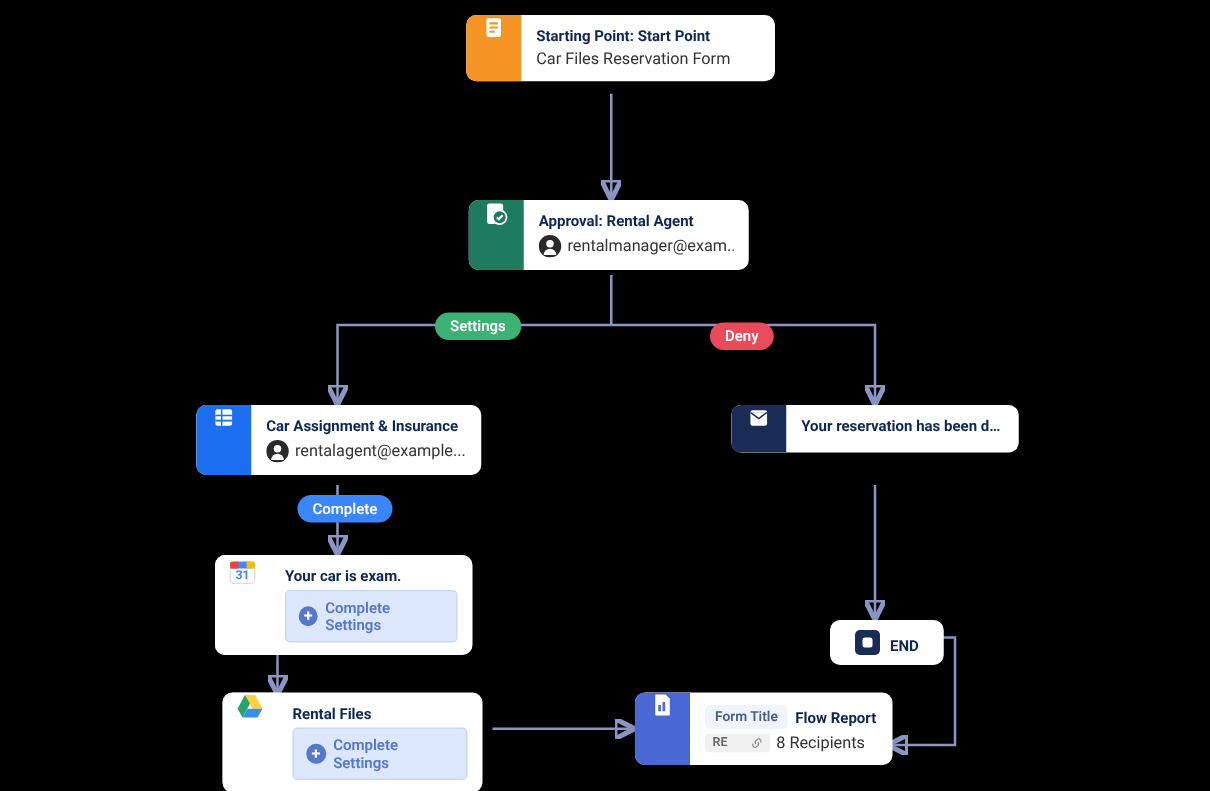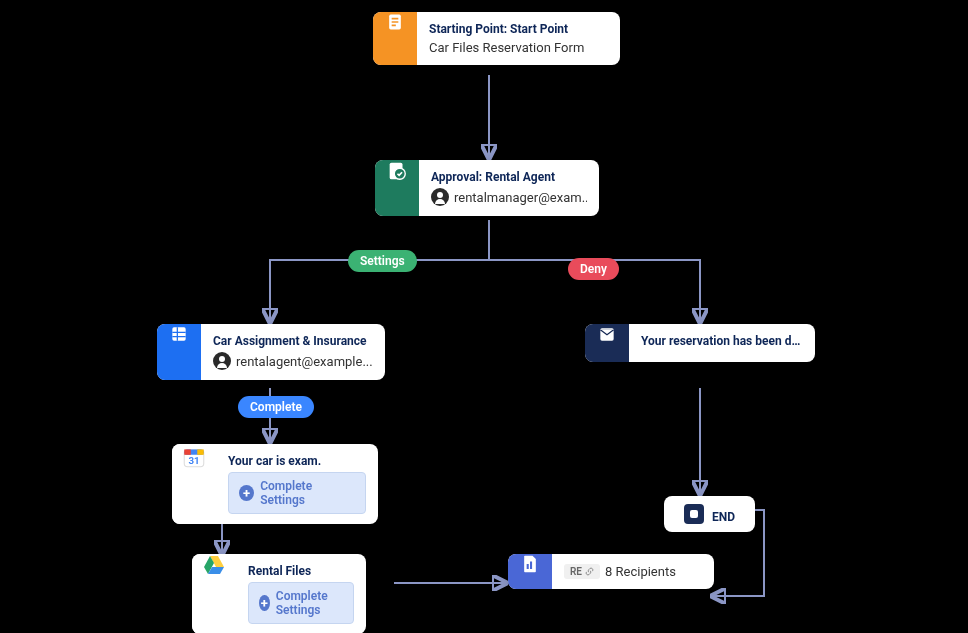--- a/index.html
+++ b/index.html
@@ -16,21 +16,21 @@
 .settings-btn{background:#dce7fb;color:#5577cc;font-size:12px;font-weight:600;padding:6px 10px;border-radius:4px;display:flex;align-items:center;gap:6px;margin-top:2px;border:1px solid #c5d5f0}
 .plus-circle{width:16px;height:16px;border-radius:50%;background:#5577cc;color:#fff;display:flex;align-items:center;justify-content:center;font-size:13px;font-weight:bold;line-height:1}
 .user-icon{width:18px;height:18px;border-radius:50%;background:#2a2a2a;display:inline-flex;align-items:center;justify-content:center;flex-shrink:0}
 .user-icon::before{content:"";width:6px;height:6px;border-radius:50%;background:#fff;position:relative;top:-2px}
 .user-icon::after{content:"";position:absolute;width:10px;height:5px;border-radius:5px 5px 0 0;background:#fff;margin-top:8px}
 .link-icon{display:inline-flex;width:16px;height:16px;align-items:center;justify-content:center;color:#555}
 .end-node{position:absolute;background:#fff;border-radius:8px;box-shadow:0 2px 8px rgba(0,0,0,0.15);display:flex;align-items:flex-end;padding:8px 20px;gap:8px}
 .end-square{width:20px;height:20px;border-radius:4px;background:#1a2c56;display:flex;align-items:center;justify-content:center}
 .end-square::before{content:"";width:8px;height:8px;background:#fff;border-radius:2px}
 .end-label{font-size:12px;font-weight:700;color:#0e2657}
-.pill{display:inline-flex;align-items:center;background:#f0f0f0;border-radius:3px;padding:2px 6px;font-size:10px;font-weight:600;color:#666;gap:3px}
+.pill{display:inline-flex;align-items:center;background:#f0f0f0;border-radius:3px;padding:2px 6px;font-size:10px;font-weight:600;color:#666;gap:19px}
 .tag{background:#eef3fc;color:#485d8a;padding:3px 8px;border-radius:4px;font-size:11px;font-weight:600}
 svg.conn{position:absolute;overflow:visible;pointer-events:none}
 .conn path,.conn line{stroke:#8b96c5;stroke-width:2;fill:none}
 .arrowhead{fill:#8b96c5}
 </style>
 </head>
 <body>
 
 <svg class="conn" style="left:0;top:0;width:968px;height:633px">
 <defs>
@@ -128,21 +128,21 @@
   </div>
   <div class="node-body">
     <div class="node-title">Your car is exam.</div>
     <div class="settings-btn">
       <span class="plus-circle">+</span>
       <span>Complete Settings</span>
     </div>
   </div>
 </div>
 
-<div class="node" style="left:192px;top:554px;width:174px">
+<div class="node" style="left:178px;top:554px;width:208px">
   <div class="node-icon" style="background:#fff">
     <svg width="24" height="22" viewBox="0 0 24 22">
         <path d="M8 2 L16 2 L22 13 L14 13 Z" fill="#ffcf3f"></path>
         <path d="M8 2 L2 13 L6 20 L12 9 Z" fill="#27a568"></path>
         <path d="M14 13 L22 13 L18 20 L6 20 L10 13 Z" fill="#3a8ee8"></path>
       </svg>
   </div>
   <div class="node-body">
     <div class="node-title">Rental Files</div>
     <div class="settings-btn">
@@ -154,20 +154,24 @@
 
 <div class="node" style="left:508px;top:554px;width:206px">
   <div class="node-icon" style="background:#4a67d6">
     <svg width="20" height="20" viewBox="0 0 24 24">
         <path d="M6 2 h9 l4 4 v15 a1 1 0 0 1 -1 1 h-12 a1 1 0 0 1 -1 -1 v-18 a1 1 0 0 1 1 -1 z" fill="#fff"></path>
         <rect x="8" y="12" width="2.5" height="6" fill="#4a67d6"></rect>
         <rect x="12" y="9" width="2.5" height="9" fill="#4a67d6"></rect>
       </svg>
   </div>
   <div class="node-body">
+    <div style="display:flex;gap:6px;align-items:center;margin-bottom:4px">
+      <span class="tag">Form Title</span>
+      <span style="font-size:12px;font-weight:700;color:#0e2657">Flow Report</span>
+    </div>
     <div class="node-sub">
       <span class="pill">
           <span>RE</span>
           <svg width="9" height="9" viewBox="0 0 24 24">
             <path d="M10 14a5 5 0 0 1 0-7l3-3a5 5 0 0 1 7 7M14 10a5 5 0 0 1 0 7l-3 3a5 5 0 0 1-7-7" stroke="#888" stroke-width="2.5" fill="none"></path>
           </svg>
         </span>
       <span>8 Recipients</span>
     </div>
   </div>

